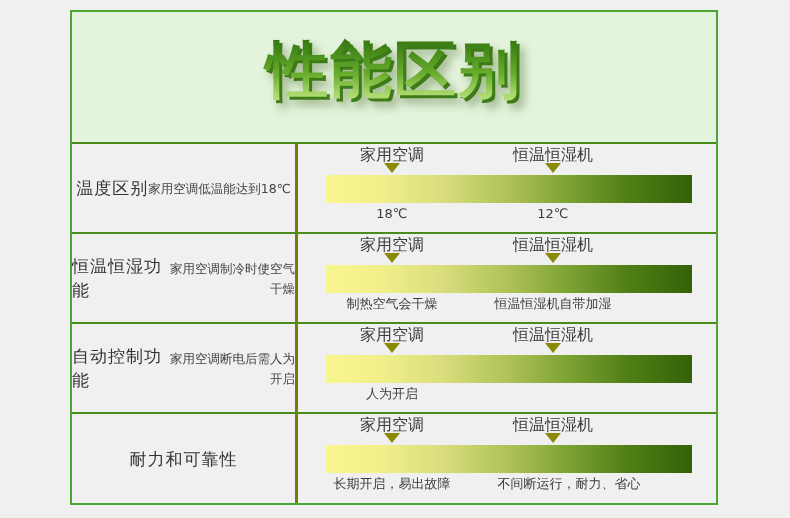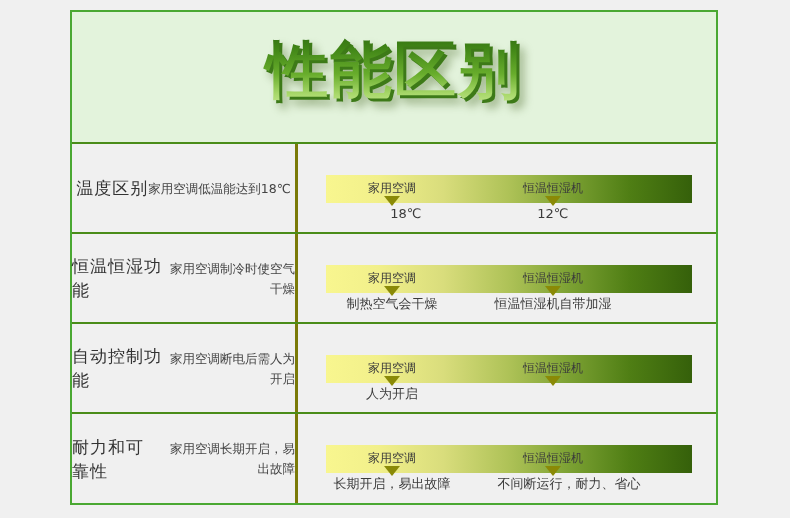--- a/index.html
+++ b/index.html
@@ -105,25 +105,24 @@
   }
 
   .marker {
     position: absolute;
     top: 4px;
     transform: translateX(-50%);
     text-align: center;
     width: 110px;
   }
   .marker-label {
-    font-size: 12px;
+    font-size: 16px;
     color: #3b3b3b;
     line-height: 14px;
     white-space: nowrap;
-    margin-top: 33px;
   }
   .marker-arrow {
     width: 0;
     height: 0;
     margin: 1px auto 0 auto;
     border-left: 8px solid transparent;
     border-right: 8px solid transparent;
     border-top: 10px solid #8a8a07;
   }
 
@@ -152,21 +151,21 @@
         <div class="left-cell">
           <div class="left-title">温度区别</div>
           <div class="left-sub">家用空调低温能达到18℃</div>
         </div>
         <div class="right-cell">
           <div class="bar"></div>
           <div class="marker" style="left: calc(18% + 18.64px);">
             <div class="marker-label">家用空调</div>
             <div class="marker-arrow"></div>
           </div>
-          <div class="caption" style="left: calc(18% + 18.64px); margin-left: 14px;">18℃</div>
+          <div class="caption" style="left: calc(18% + 18.64px);">18℃</div>
           <div class="marker" style="left: calc(62% - 4.24px);">
             <div class="marker-label">恒温恒湿机</div>
             <div class="marker-arrow"></div>
           </div>
           <div class="caption" style="left: calc(62% - 4.24px);">12℃</div>
         </div>
       </div>
       <div class="row">
         <div class="left-cell">
           <div class="left-title">恒温恒湿功能</div>
@@ -200,21 +199,20 @@
           <div class="caption" style="left: calc(18% + 18.64px);">人为开启</div>
           <div class="marker" style="left: calc(62% - 4.24px);">
             <div class="marker-label">恒温恒湿机</div>
             <div class="marker-arrow"></div>
           </div>
         </div>
       </div>
       <div class="row">
         <div class="left-cell">
           <div class="left-title">耐力和可靠性</div>
-          <div class="left-sub">家用空调长期开启，易出故障</div>
         </div>
         <div class="right-cell">
           <div class="bar"></div>
           <div class="marker" style="left: calc(18% + 18.64px);">
             <div class="marker-label">家用空调</div>
             <div class="marker-arrow"></div>
           </div>
           <div class="caption" style="left: calc(18% + 18.64px);">长期开启，易出故障</div>
           <div class="marker" style="left: calc(62% - 4.24px);">
             <div class="marker-label">恒温恒湿机</div>

